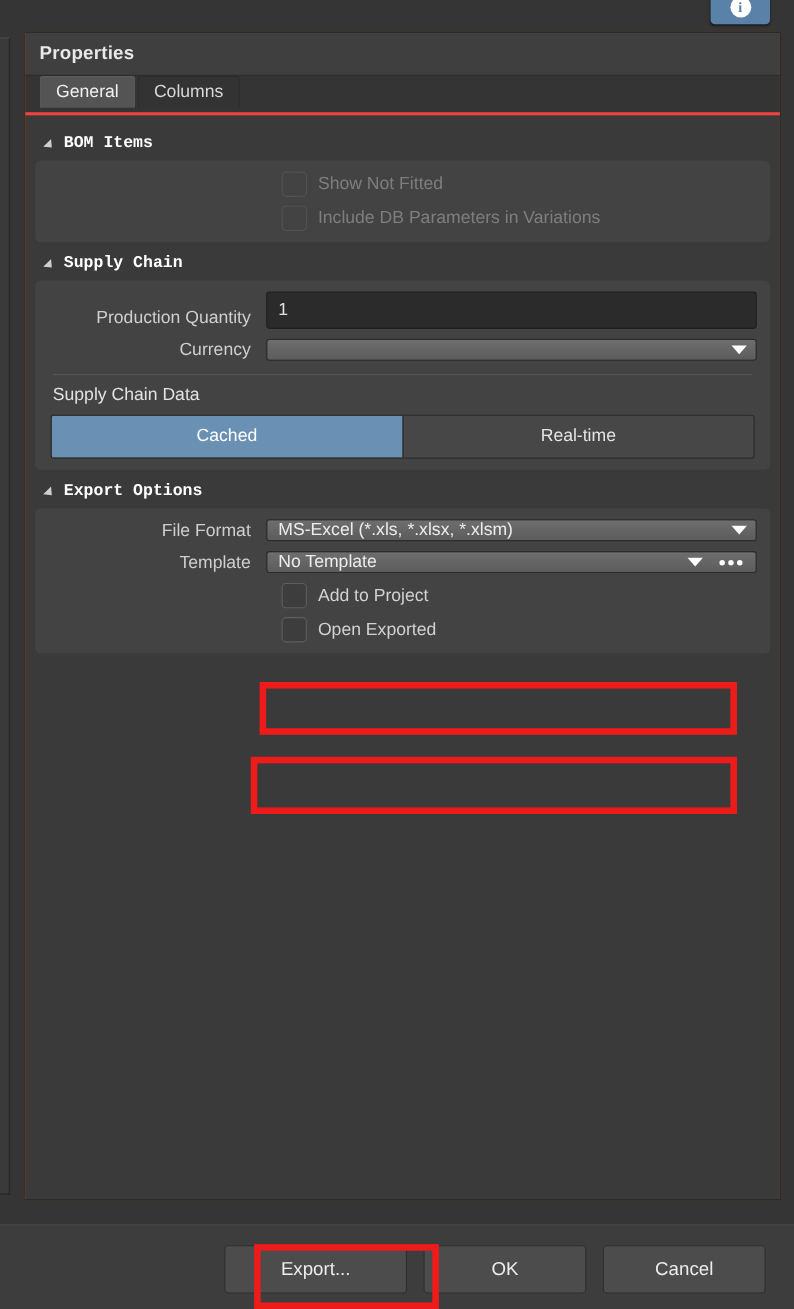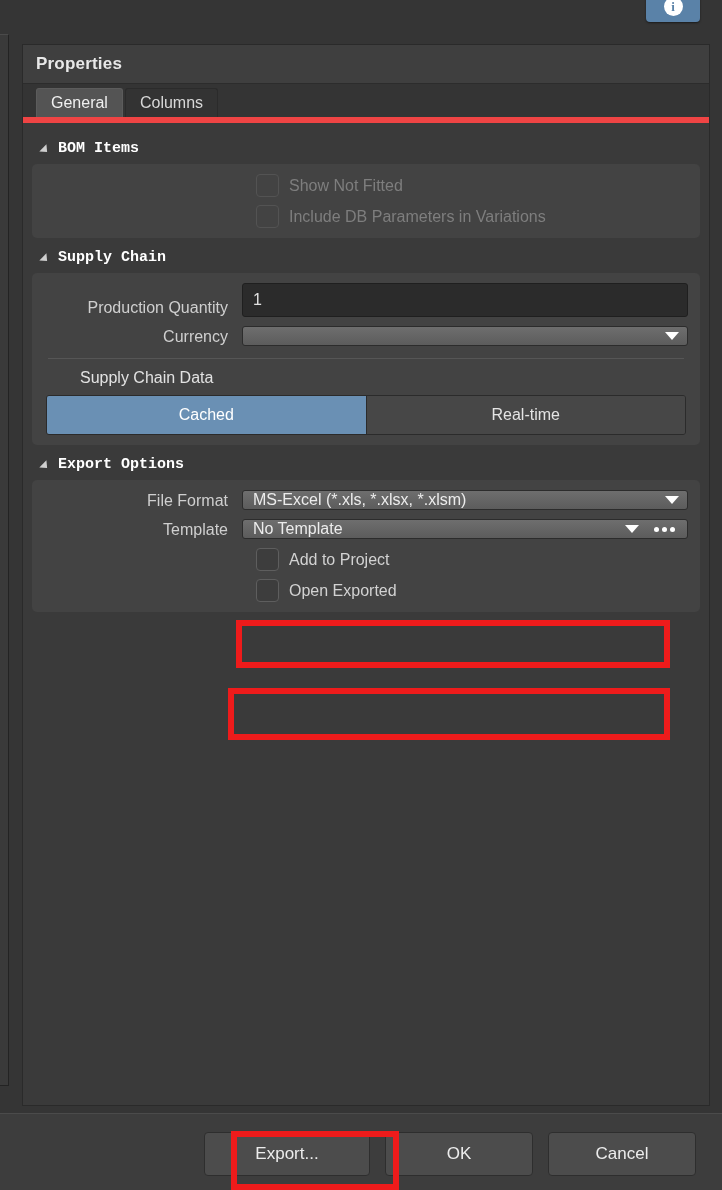--- a/index.html
+++ b/index.html
@@ -67,21 +67,21 @@
     font-weight: bold;
     color: #5a82a8;
     font-family: "Liberation Serif", serif;
     line-height: 1;
   }
 
   
   .dialog {
     position: absolute;
     left: 22px;
-    top: 44px;
+    top: 29px;
     width: 688px;
     height: 1062px;
     background: #c2410c;
     border: 1px solid #2a2a2a;
     box-sizing: border-box;
     display: flex;
     flex-direction: column;
   }
   .dialog-header {
     height: 38px;
@@ -95,24 +95,24 @@
     font-weight: bold;
     color: #e8e8e8;
     letter-spacing: .2px;
   }
 
   
   .tabstrip {
     flex: none;
     height: 33px;
     display: flex;
-    align-items: flex-end;
+    align-items: flex-start;
     padding-left: 13px;
     background: #343434;
-    border-bottom: 6px solid #ef4444;
+    border-bottom: 3px solid #ef4444;
   }
   .tab {
     height: 29px;
     padding: 0 14px;
     display: flex;
     align-items: center;
     font-size: 16px;
     color: #d8d8d8;
     background: #333333;
     border: 1px solid #2b2b2b;
@@ -264,21 +264,20 @@
   .divider {
     height: 1px;
     background: #565656;
     margin: 12px 4px 10px 4px;
   }
 
   .sub-label {
     font-size: 16px;
     color: #e2e2e2;
     padding: 0 0 8px 4px;
-    margin-left: 32px;
   }
 
   
   .segmented {
     display: flex;
     height: 38px;
     border: 1px solid #2b2b2b;
     border-radius: 3px;
     overflow: hidden;
     margin: 0 2px;

